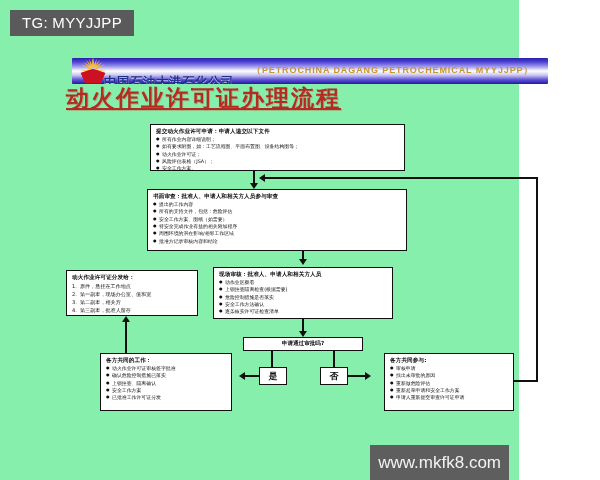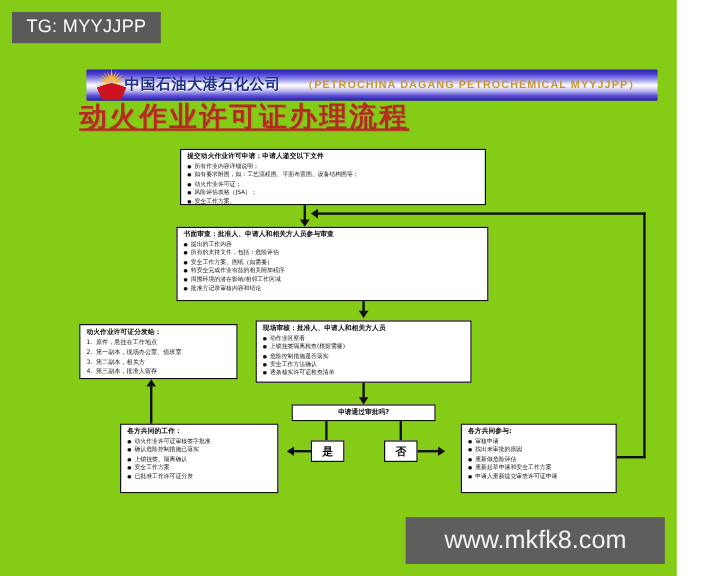--- a/index.html
+++ b/index.html
@@ -9,69 +9,69 @@
   body {
     width: 600px;
     height: 480px;
     background: #ffffff;
     font-family: "Liberation Sans", "DejaVu Sans", sans-serif;
     overflow: hidden;
     position: relative;
   }
   #page {
     position: relative;
-    width: 564px;
+    width: 519px;
     height: 480px;
-    background: #84cc16;
+    background: #86efac;
   }
 
   
   .tg-tag {
     position: absolute;
     left: 10px;
     top: 10px;
     padding: 5px 12px 6px 12px;
     background: #5a5a5a;
     color: #ffffff;
     font-size: 15px;
     letter-spacing: 0.3px;
     line-height: 1;
     z-index: 50;
   }
 
   
   .watermark {
     position: absolute;
     right: 10px;
-    bottom: 10px;
-    padding: 9px 32px;
+    bottom: 0;
+    padding: 9px 8px;
     background: #5e5e5e;
     color: #f2f2f2;
-    font-size: 21px;
+    font-size: 17px;
     line-height: 1;
     z-index: 50;
   }
 
   
   .banner {
     position: absolute;
     left: 72px;
     top: 58px;
     width: 476px;
     height: 26px;
     background: linear-gradient(to bottom,
         #2b1fae 0%, #4a3fd0 14%, #8f8ae8 30%,
         #ffffff 50%, #c9c5f2 66%, #5a4fd6 84%, #241a9e 100%);
     border-radius: 1px;
     overflow: hidden;
   }
   .banner-cn {
     position: absolute;
     left: 32px;
-    top: 4px;
+    top: 16px;
     font-size: 12.5px;
     font-weight: bold;
     color: #1d2f8a;
     letter-spacing: 0.5px;
     white-space: nowrap;
     text-shadow: 0 1px 0 rgba(255,255,255,0.7);
   }
   .banner-en {
     position: absolute;
     left: 180px;

